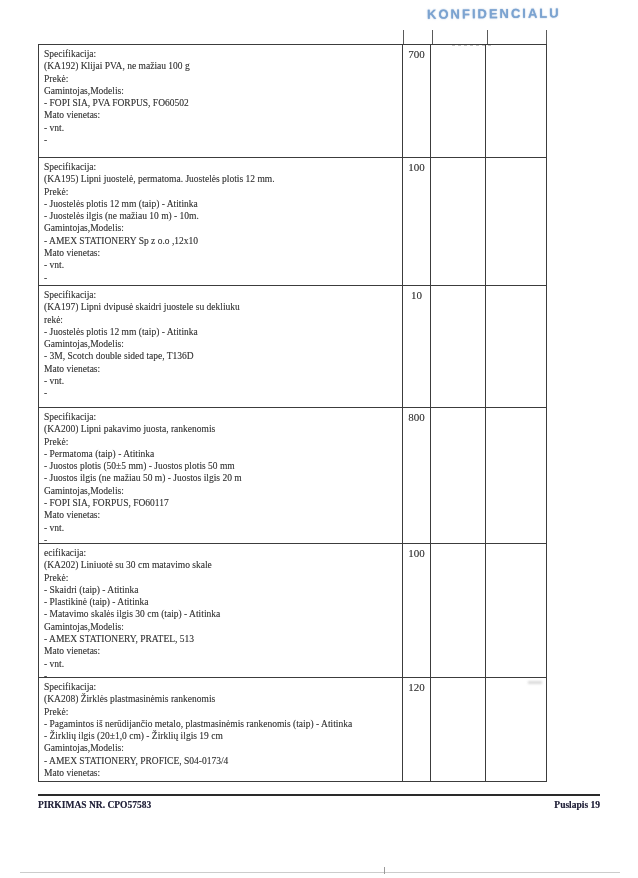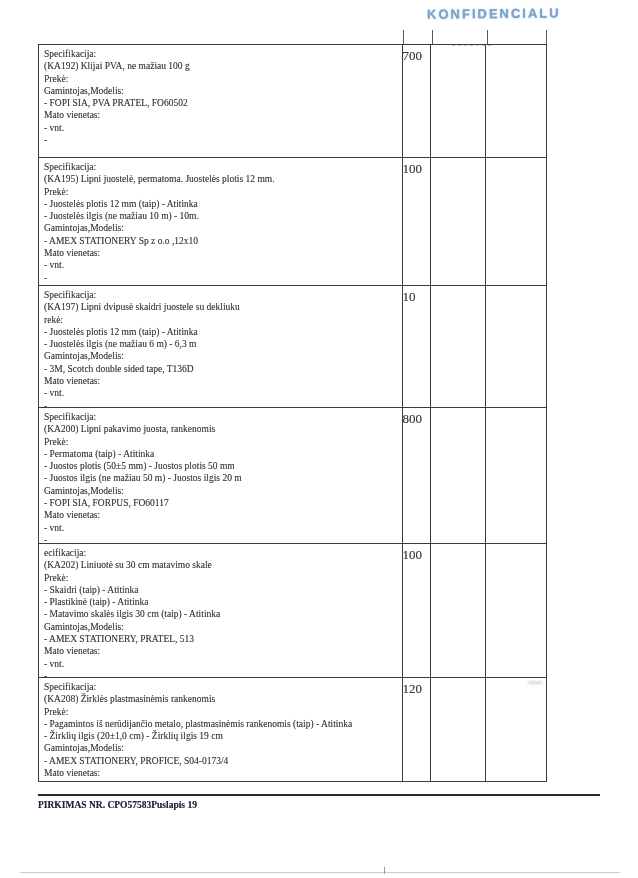--- a/index.html
+++ b/index.html
@@ -24,31 +24,31 @@
   }
   .row{display:flex; box-sizing:border-box; border-bottom:1px solid #3c3c3c; overflow:hidden;}
   .row:last-child{border-bottom:none;}
   .cell{box-sizing:border-box; overflow:hidden;}
   .cell.desc{
     width:365px; border-right:1px solid #3c3c3c;
     padding:3px 16px 0 5px; font-size:9.5px; line-height:12.3px;
     text-shadow:0 0 0.5px rgba(70,70,70,.55);
   }
   .cell.qty{
-    width:29px; border-right:1px solid #3c3c3c; 
-    padding-top:3px; font-size:13px; text-shadow:0 0 0.5px rgba(70,70,70,.55);
+    width:29px; border-right:1px solid #3c3c3c; text-align:center;
+    padding-top:3px; font-size:11px; text-shadow:0 0 0.5px rgba(70,70,70,.55);
   }
   .cell.c3{width:55px; border-right:1px solid #3c3c3c;}
   .cell.c4{width:60px;}
   .line{white-space:nowrap;}
   
   .footer-rule{position:absolute; left:38px; top:794px; width:562px; height:2px; background:#2a2a2a;}
   .footer{
     position:absolute; left:38px; top:800px; width:562px;
-    display:flex; justify-content:flex-start;
+    display:flex; justify-content:space-between;
     font-size:9.5px; font-weight:bold; color:#23233a;
     text-shadow:0 0 0.5px rgba(40,40,70,.5);
   }
   
   .dash-artifact{position:absolute; left:452px; top:45px; width:40px; height:1px;
     background:repeating-linear-gradient(90deg,#c7c7c7 0 3px,transparent 3px 6px);}
   .smudge-artifact{position:absolute; left:528px; top:681px; width:14px; height:3px;
     background:#d2d2d2; filter:blur(1px); opacity:.8;}
   .bottom-line{position:absolute; left:20px; top:872px; width:600px; height:1px; background:#cccccc;}
   .bottom-tick{position:absolute; left:384px; top:867px; width:1px; height:7px; background:#9a9a9a;}
@@ -65,21 +65,21 @@
   <div class="tick" style="left:487px"></div>
   <div class="tick" style="left:546px"></div>
 
   <div class="spec-table">
       <div class="row" style="height: 113px;">
         <div class="cell desc">
           <div class="line">Specifikacija:</div>
           <div class="line">(KA192) Klijai PVA, ne mažiau 100 g</div>
           <div class="line">Prekė:</div>
           <div class="line">Gamintojas,Modelis:</div>
-          <div class="line">- FOPI SIA, PVA PRATEL, FO60502</div>
+          <div class="line">- FOPI SIA, PVA FORPUS, FO60502</div>
           <div class="line">Mato vienetas:</div>
           <div class="line">- vnt.</div>
           <div class="line">-</div>
         </div>
         <div class="cell qty">700</div>
         <div class="cell c3"></div>
         <div class="cell c4"></div>
       </div>
       <div class="row" style="height: 128px;">
         <div class="cell desc">
@@ -97,21 +97,20 @@
         <div class="cell qty">100</div>
         <div class="cell c3"></div>
         <div class="cell c4"></div>
       </div>
       <div class="row" style="height: 122px;">
         <div class="cell desc">
           <div class="line">Specifikacija:</div>
           <div class="line">(KA197) Lipni dvipusė skaidri juostele su dekliuku</div>
           <div class="line">rekė:</div>
           <div class="line">- Juostelės plotis 12 mm (taip) - Atitinka</div>
-          <div class="line">- Juostelės ilgis (ne mažiau 6 m) - 6,3 m</div>
           <div class="line">Gamintojas,Modelis:</div>
           <div class="line">- 3M, Scotch double sided tape, T136D</div>
           <div class="line">Mato vienetas:</div>
           <div class="line">- vnt.</div>
           <div class="line">-</div>
         </div>
         <div class="cell qty">10</div>
         <div class="cell c3"></div>
         <div class="cell c4"></div>
       </div>

